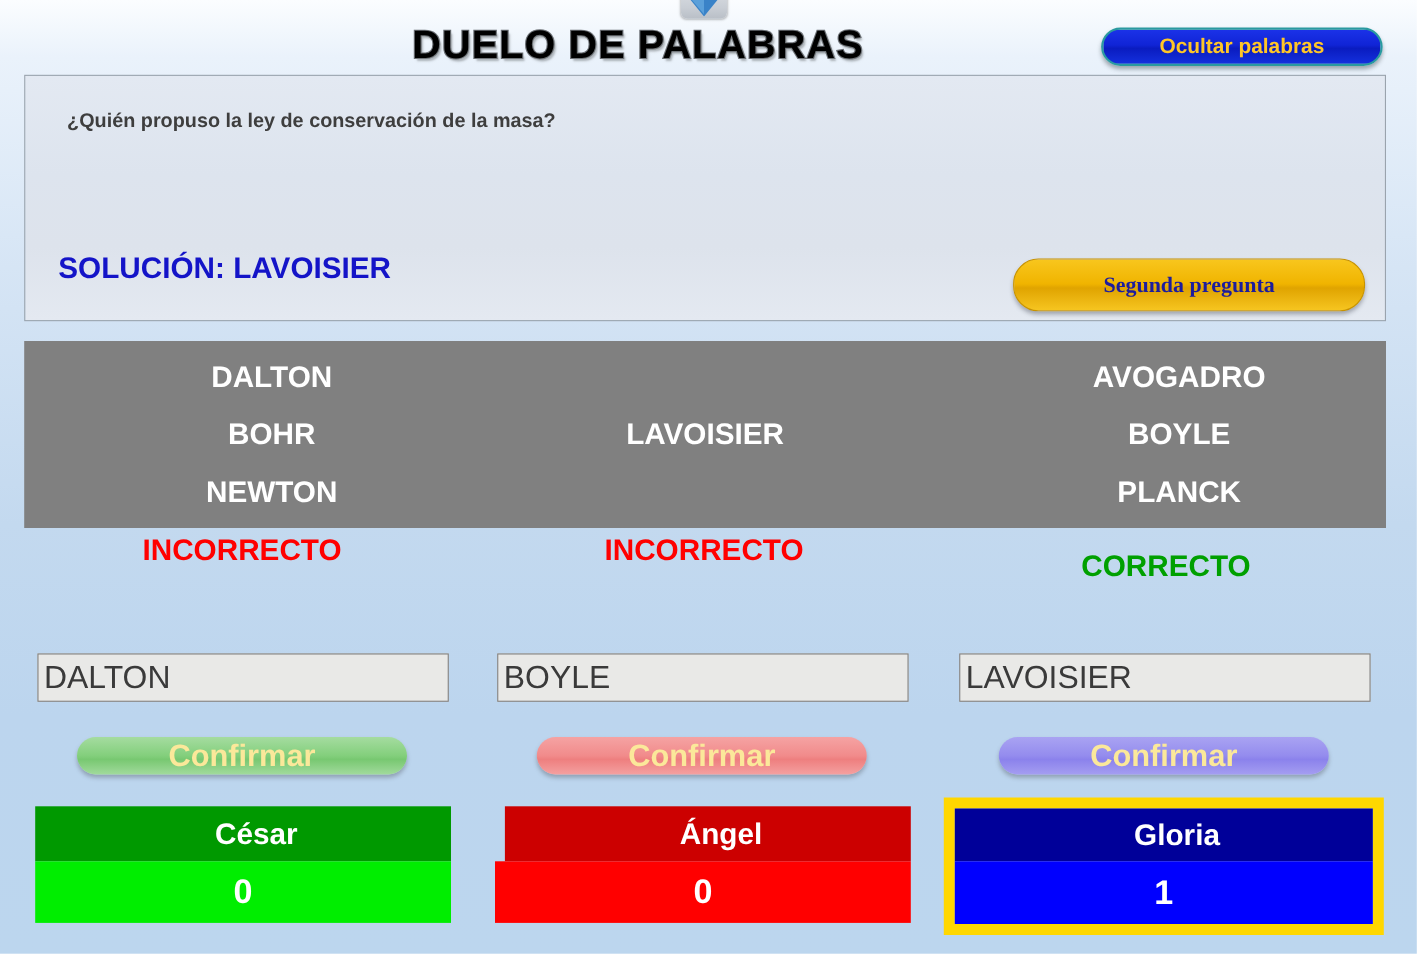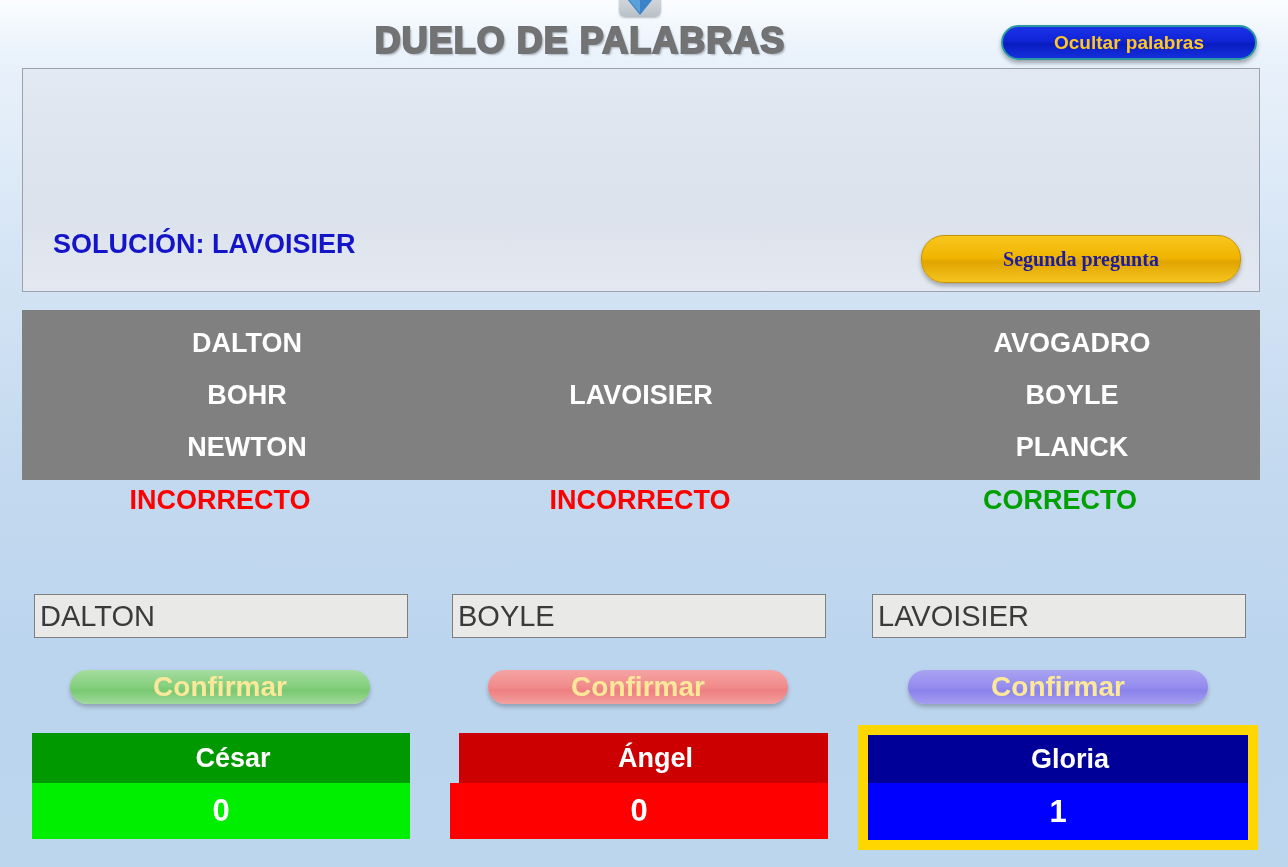--- a/index.html
+++ b/index.html
@@ -37,21 +37,21 @@
   
   #title {
     position: absolute;
     left: 0;
     top: 20px;
     width: 1160px;
     text-align: center;
     font-size: 36px;
     font-weight: bold;
     letter-spacing: 1px;
-    color: #737373;
+    color: #000000;
     -webkit-text-stroke: 2px #6b6f74;
     paint-order: stroke fill;
     text-shadow: 2px 2px 2px rgba(120,125,130,0.55);
   }
 
   
   #hide-words-btn {
     position: absolute;
     left: 1001px;
     top: 25px;
@@ -153,21 +153,21 @@
   .verdict {
     position: absolute;
     top: 485px;
     width: 420px;
     text-align: center;
     font-size: 27px;
     font-weight: bold;
   }
   #verdict-0 { left: 10px; }
   #verdict-1 { left: 430px; }
-  #verdict-2 { left: 850px; }
+  #verdict-2 { left: 850px; margin-top: 15px; }
 
   
   .player-col { position: absolute; top: 0; width: 420px; height: 867px; }
   #player-col-0 { left: 0px; }
   #player-col-1 { left: 418px; }
   #player-col-2 { left: 838px; }
 
   .answer-input {
     position: absolute;
     left: 34px;
@@ -256,20 +256,21 @@
   </span>
 </div>
 
 <div id="title">DUELO DE PALABRAS</div>
 
 <div id="hide-words-btn">
   <span>Ocultar palabras</span>
 </div>
 
 <div id="question-panel">
+  <div id="question-text">¿Quién propuso la ley de conservación de la masa?</div>
   <div id="solution-text">SOLUCIÓN: LAVOISIER</div>
   <div id="next-question-btn">
     <span>Segunda pregunta</span>
   </div>
 </div>
 
 <div id="words-panel">
   <div class="word-col" id="word-col-0">
     <div class="word-line">DALTON</div>
     <div class="word-line">BOHR</div>

